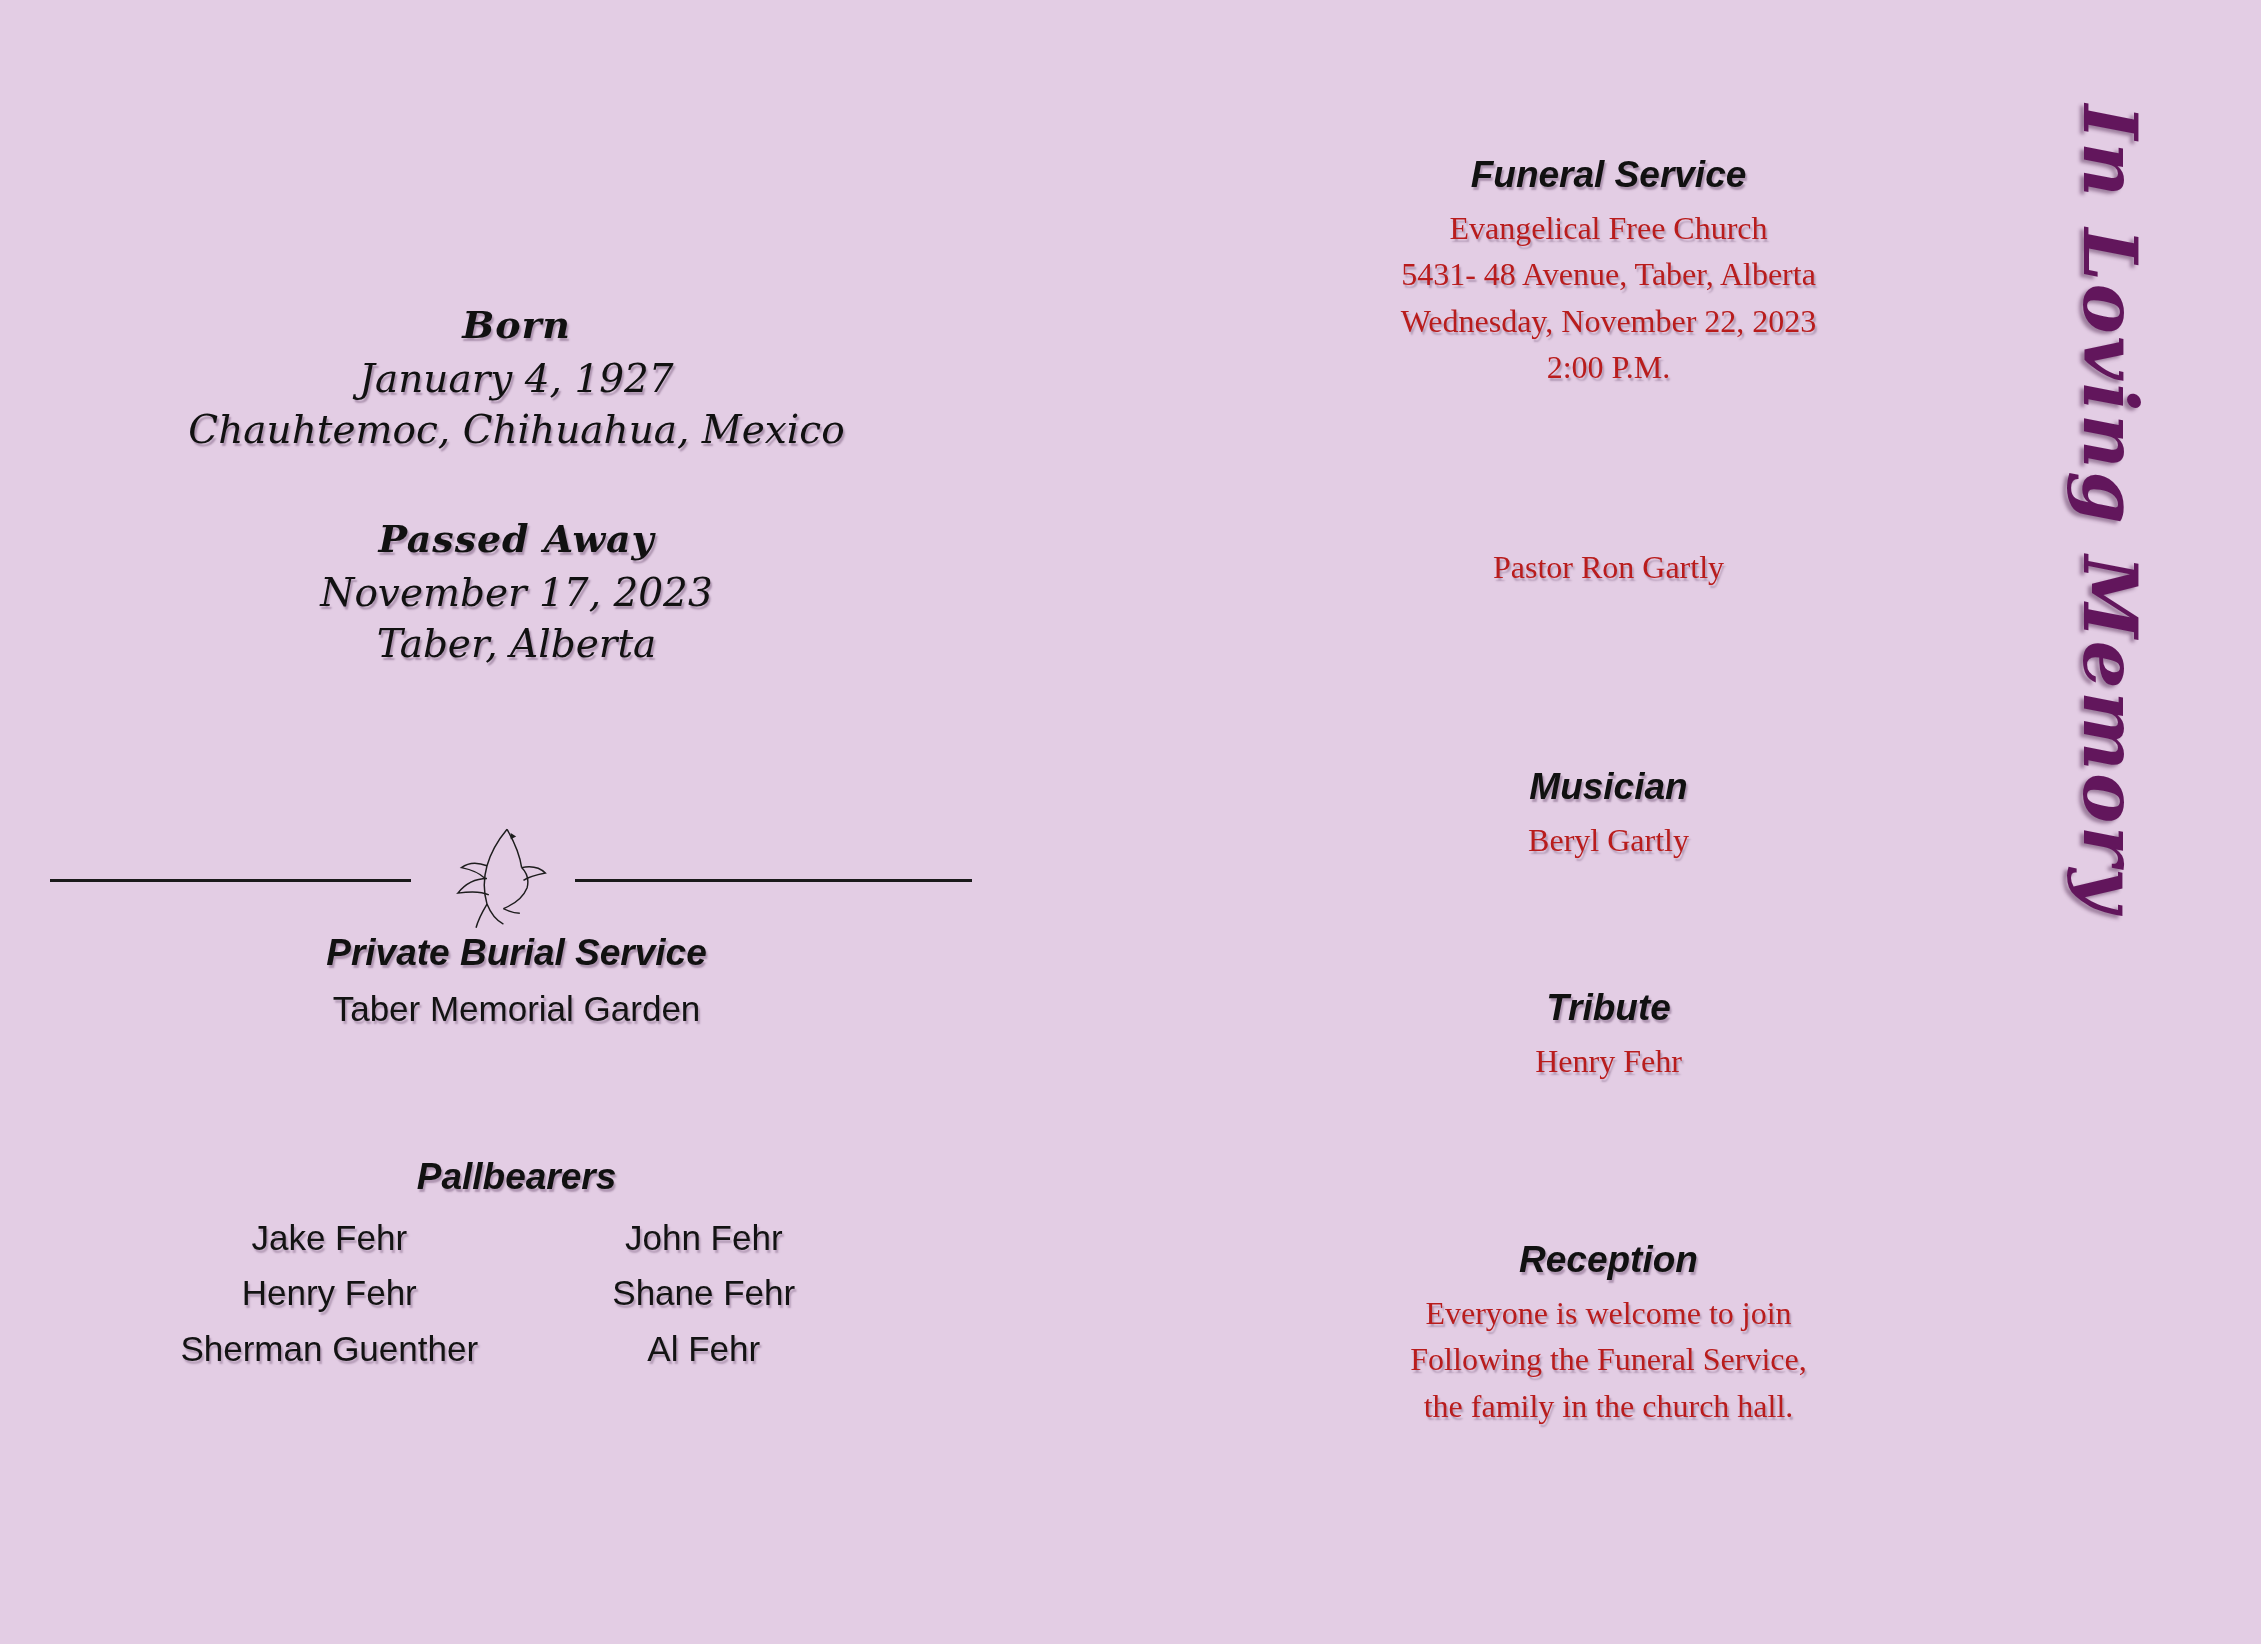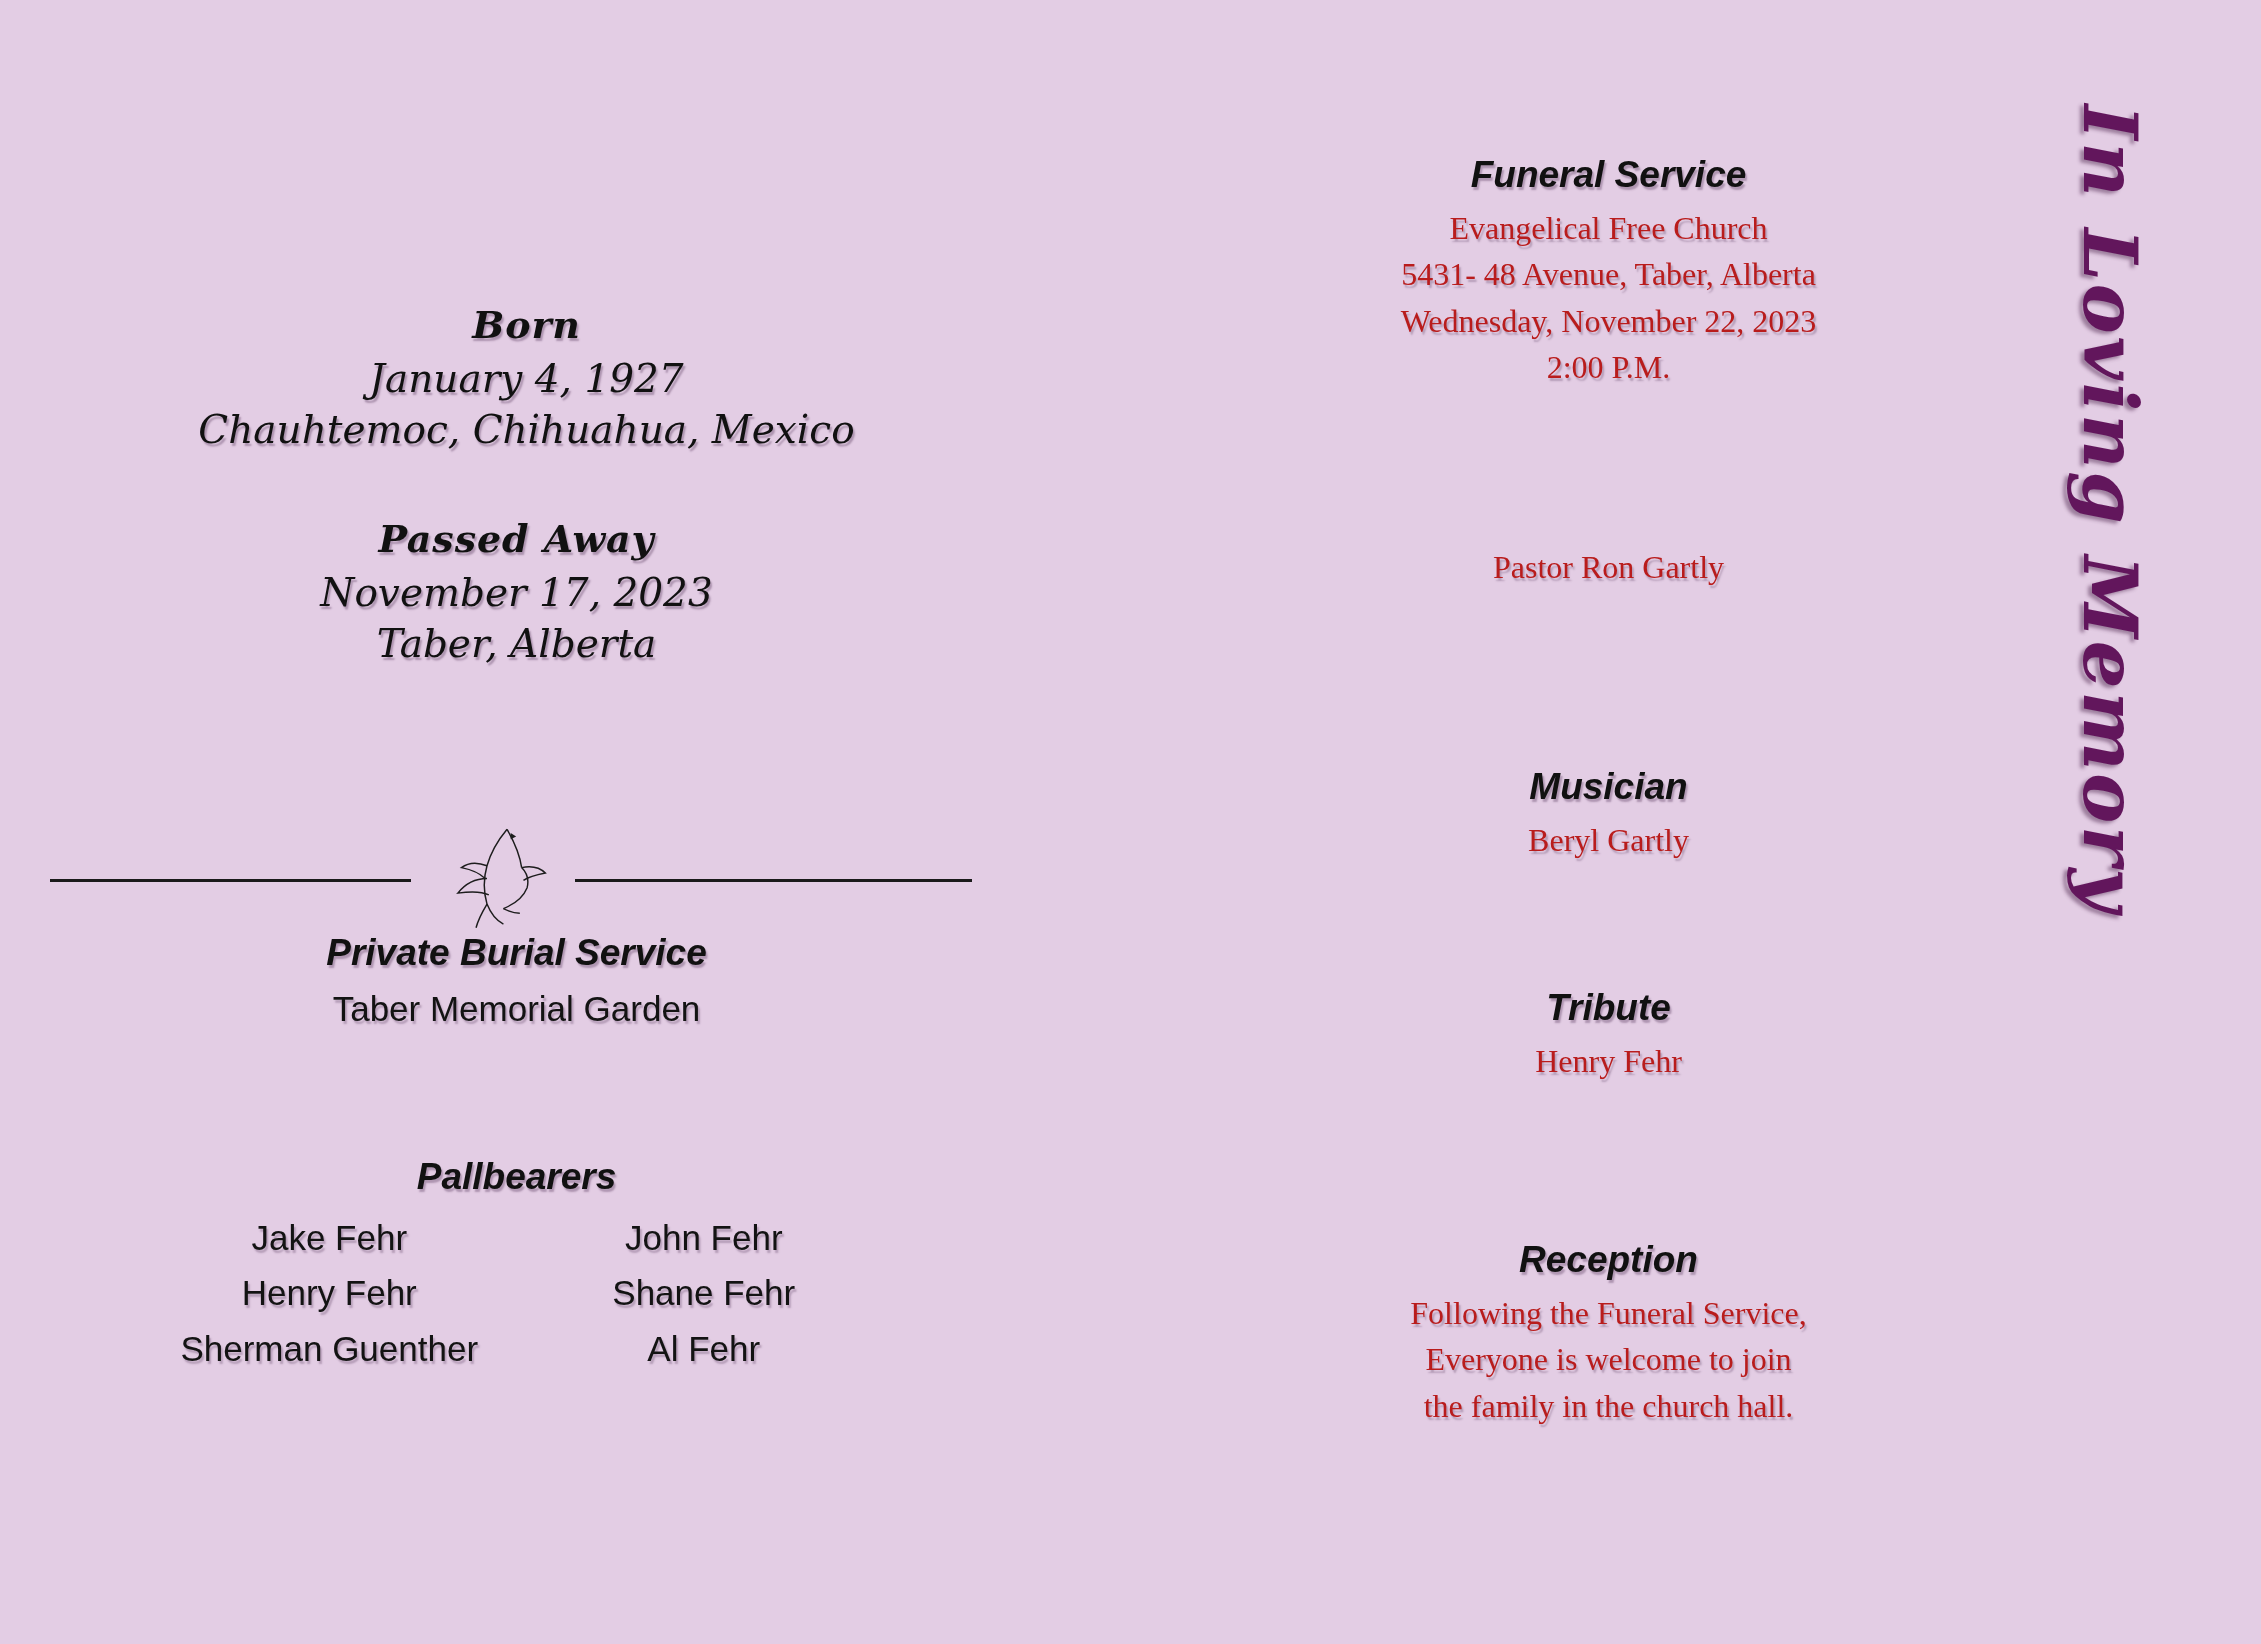--- a/index.html
+++ b/index.html
@@ -59,21 +59,21 @@
     font-size: 38px;
     font-weight: bold;
     letter-spacing: 0.9px;
     margin-bottom: 5.5px;
   }
   .script-line {
     font-size: 39px;
     line-height: 1.32;
   }
 
-  #born-block { top: 302px; padding-left: 10px; }
+  #born-block { top: 302px; }
   #passed-block { top: 516px; }
 
   
   .divider {
     position: absolute;
     top: 822px;
     left: 50px;
     width: 923px;
     height: 119px;
   }
@@ -275,22 +275,22 @@
       <div class="mid-line">Beryl Gartly</div>
     </div>
 
     <div class="mid-block" id="tribute-block">
       <div class="mid-head">Tribute</div>
       <div class="mid-line">Henry Fehr</div>
     </div>
 
     <div class="mid-block" id="reception-block">
       <div class="mid-head">Reception</div>
+      <div class="mid-line">Everyone is welcome to join</div>
       <div class="mid-line">Following the Funeral Service,</div>
-      <div class="mid-line">Everyone is welcome to join</div>
       <div class="mid-line">the family in the church hall.</div>
     </div>
   </div>
 
   <div class="spine">
     <div class="spine-text">In Loving Memory</div>
   </div>
 
 </div>
 

